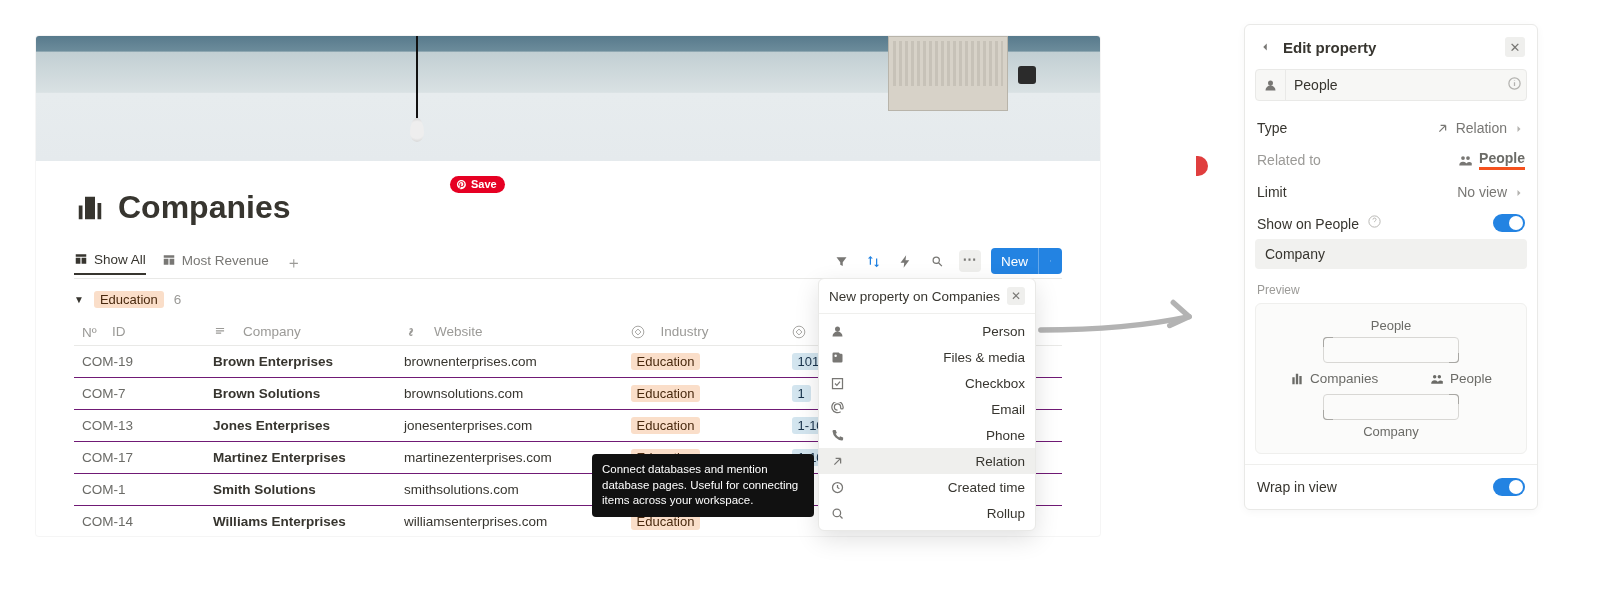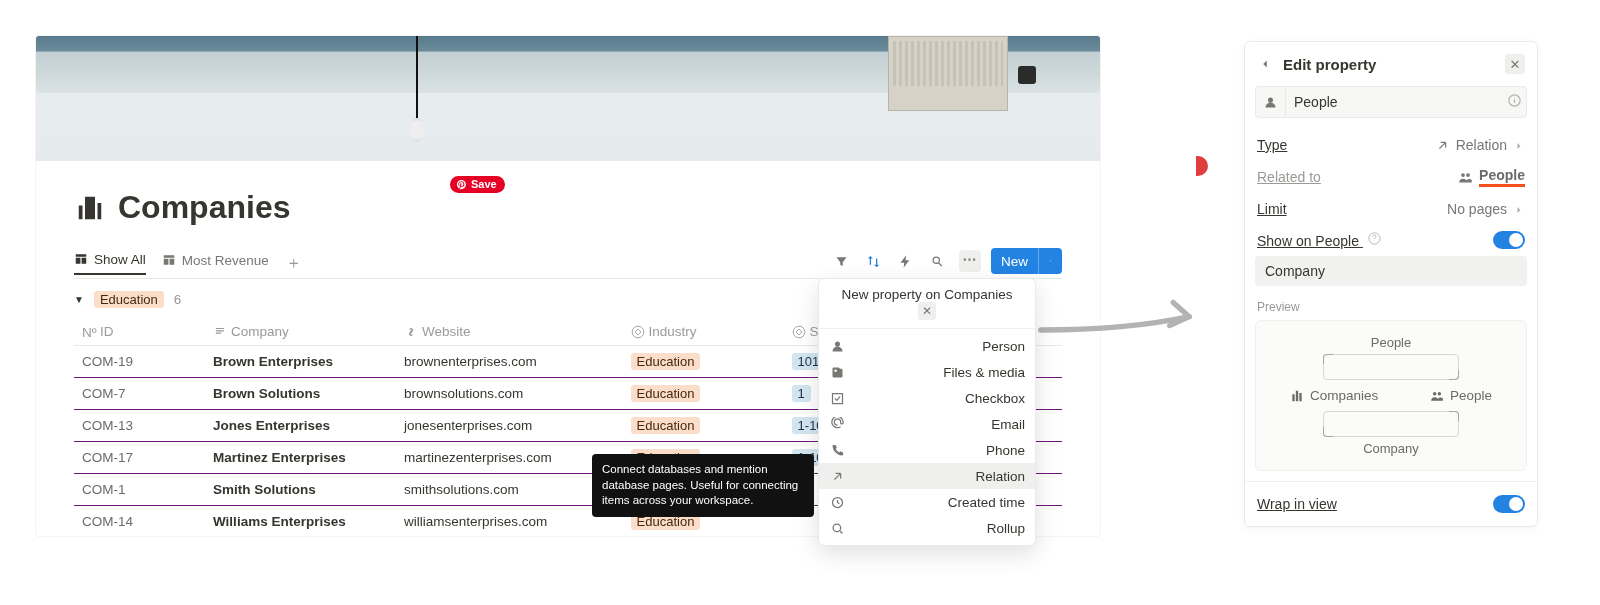--- a/index.html
+++ b/index.html
@@ -108,21 +108,21 @@
   .gh-tag{background:#fadec9;color:#49290e;padding:1px 6px;border-radius:3px;font-size:13px;}
   .gh-count{color:#9b9a97;}
 
   
   .table{width:100%;border-collapse:collapse;table-layout:fixed;font-size:13.5px;}
   .table th{
     text-align:left;font-weight:400;color:#9b9a97;
     border-bottom:1px solid #e9e9e7;
     padding:6px 8px;
   }
-  .table th .col-ic{width:14px;height:14px;display:inline-block;vertical-align:middle;margin-right:4px;color:#9b9a97;}
+  .table th .col-ic{width:14px;height:14px;display:inline-block;vertical-align:middle;margin-right:16px;color:#9b9a97;}
   .table th .col-ic svg{width:14px;height:14px;fill:currentColor;}
   .table td{
     border-bottom:1px solid #701a75;
     padding:7px 8px;
     white-space:nowrap;
     overflow:hidden;text-overflow:ellipsis;
   }
   .col-id{width:96px;color:#6b6b67;}
   .col-company{width:140px;}
   .col-website{width:166px;}
@@ -141,21 +141,21 @@
     position:absolute;
     left:818px; top:278px;
     width:218px;
     background:#fff;
     border:1px solid #e9e9e7;
     border-radius:6px;
     box-shadow:0 8px 24px rgba(0,0,0,0.12);
     font-size:13.5px;
     z-index:20;
   }
-  .popover-head{display:flex;align-items:center;justify-content:space-between;padding:8px 10px;border-bottom:1px solid #efefed;flex-direction:column;}
+  .popover-head{display:flex;align-items:center;justify-content:space-between;padding:8px 10px;border-bottom:1px solid #efefed;}
   .popover-head .ttl{font-weight:500;}
   .pop-close{width:18px;height:18px;display:flex;align-items:center;justify-content:center;border-radius:3px;background:#efefed;color:#787774;cursor:pointer;font-size:12px;}
   .popover ul{list-style:none;padding:4px 0;max-height:262px;overflow:hidden;}
   .popover li{display:flex;align-items:center;gap:10px;padding:5px 10px;cursor:pointer;color:#37352f;justify-content:space-between;}
   .popover li.hl{background:#efefed;}
   .popover li .mi{width:16px;height:16px;display:flex;align-items:center;justify-content:center;color:#787774;}
   .popover li .mi svg{width:15px;height:15px;fill:currentColor;}
 
   
   .tooltip{
@@ -178,21 +178,21 @@
   }
   .arrow svg{width:100%;height:100%;overflow:visible;}
 
   
   .peek{position:absolute;left:1196px;top:156px;width:12px;height:20px;border-radius:0 10px 10px 0;background:#e03e3e;}
 
 
   
   .sidepanel{
     position:absolute;
-    left:1244px; top:41px;
+    left:1244px; top:24px;
     width:294px;
     background:#fff;
     border:1px solid #e9e9e7;
     border-radius:6px;
     box-shadow:0 2px 8px rgba(0,0,0,0.04);
     font-size:14px;
     padding-bottom:6px;
   }
   .sp-head{display:flex;align-items:center;gap:8px;padding:12px 12px 12px 10px;}
   .sp-head .back{width:20px;height:20px;display:flex;align-items:center;justify-content:center;color:#787774;cursor:pointer;}
@@ -201,21 +201,21 @@
   .sp-close{width:20px;height:20px;background:#efefed;border-radius:3px;display:flex;align-items:center;justify-content:center;color:#787774;cursor:pointer;font-size:13px;}
 
   .name-field{display:flex;align-items:center;margin:0 10px 12px 10px;background:#f7f7f5;border:1px solid #e9e9e7;border-radius:4px;height:32px;}
   .name-field .ic{width:30px;display:flex;align-items:center;justify-content:center;color:#787774;border-right:1px solid #e9e9e7;height:100%;}
   .name-field .ic svg{width:15px;height:15px;fill:currentColor;}
   .name-field input{flex:1;border:none;background:transparent;outline:none;padding:0 8px;font-size:14px;color:#37352f;}
   .name-field .info{width:24px;color:#b3b2af;text-align:center;cursor:pointer;}
   .name-field .info svg{width:15px;height:15px;fill:currentColor;}
 
   .sp-row{display:flex;align-items:center;justify-content:space-between;padding:7px 12px;cursor:pointer;}
-  .sp-row .lbl{color:#37352f;text-decoration:underline;}
+  .sp-row .lbl{color:#37352f;}
   .sp-row.muted .lbl{color:#9b9a97;}
   .sp-row .val{display:flex;align-items:center;gap:6px;color:#787774;}
   .sp-row .val .ic{width:15px;height:15px;display:inline-flex;}
   .sp-row .val .ic svg{width:15px;height:15px;fill:currentColor;}
   .sp-row .chev{width:12px;height:12px;color:#b3b2af;}
   .sp-row .chev svg{width:12px;height:12px;fill:currentColor;}
   .underline-red{border-bottom:3px solid #f5511e;padding-bottom:1px;font-weight:600;color:#6b6b67;}
   .sp-row .help{display:inline-flex;width:15px;height:15px;color:#b3b2af;margin-left:4px;}
   .sp-row .help svg{width:15px;height:15px;fill:none;stroke:currentColor;stroke-width:1.5;}
 
@@ -537,21 +537,21 @@
             <path d="M8 11a3 3 0 100-6 3 3 0 000 6zm8 0a3 3 0 100-6 3 3 0 000 6zM2 20a6 6 0 0112 0H2zm10 0a6 6 0 0110-4v4H12z"></path>
           </svg>
         </span>
       <span class="underline-red">People</span>
     </span>
   </div>
 
   <div class="sp-row">
     <span class="lbl">Limit</span>
     <span class="val">
-      <span>No pages</span>
+      <span>No view</span>
       <span class="chev"><svg viewBox="0 0 24 24">
             <path d="M9 6l6 6-6 6"></path>
           </svg></span>
     </span>
   </div>
 
   <div class="sp-row">
     <span class="lbl">
       <span>Show on People</span>
       <span class="help">

